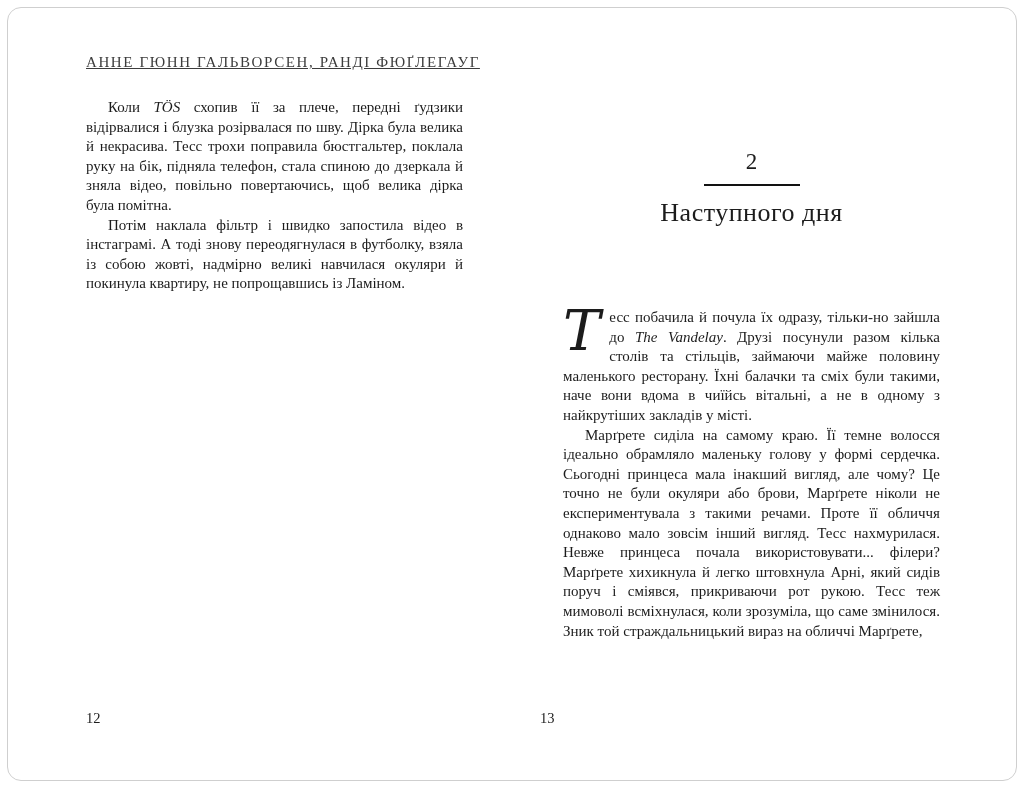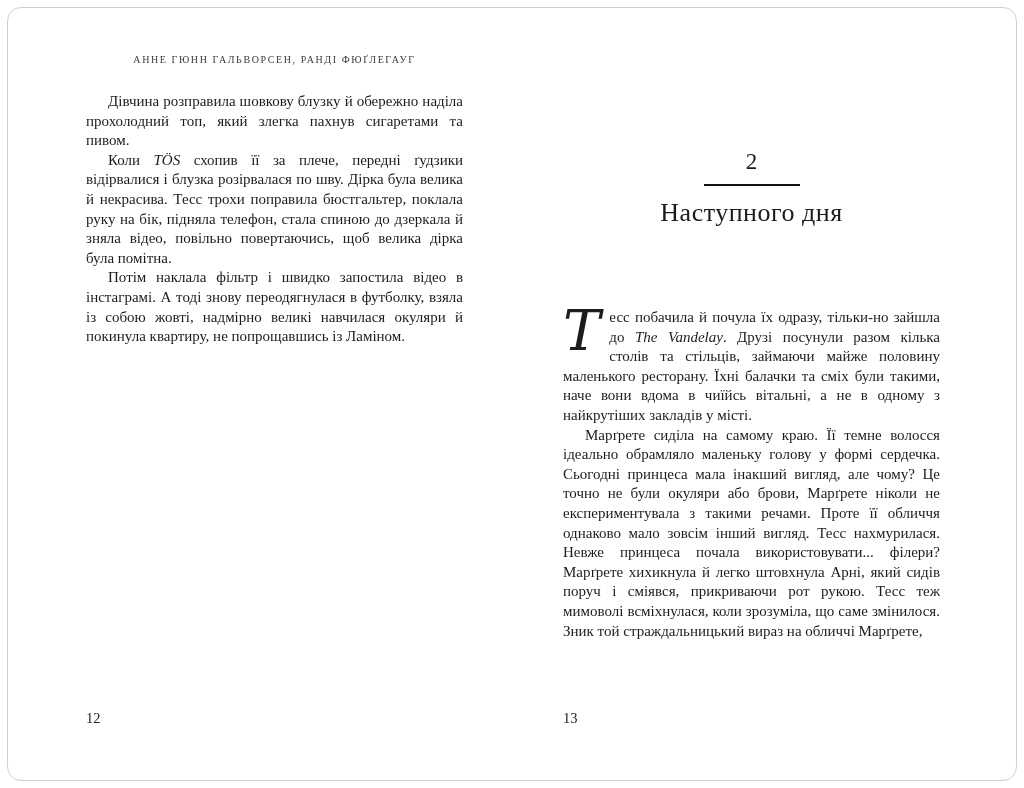--- a/index.html
+++ b/index.html
@@ -20,25 +20,26 @@
     background: #ffffff;
   }
   .column {
     position: absolute;
     width: 377px;
   }
   .left-column  { left: 86px;  top: 54px; }
 
   .running-header {
     text-align: center;
-    font-size: 10px;
+    font-size: 15px;
     letter-spacing: 1.6px;
     color: #3c3c3c;
     margin: 0 0 27px 0;
     white-space: nowrap;
+    text-decoration: underline;
   }
 
   .body-text p {
     margin: 0;
     text-indent: 22px;
     text-align: justify;
     font-size: 15px;
     line-height: 19.6px;
   }
 
@@ -86,33 +87,32 @@
     padding: 2px 9px 0 0;
   }
 
   .page-number {
     position: absolute;
     top: 710px;
     width: 377px;
     font-size: 14.5px;
   }
   .page-number.left  { left: 86px; }
-  .page-number.right { left: 563px; }
+  .page-number.right { left: 540px; }
 
   i { }
 </style>
 </head>
 <body>
 
 <div class="page-frame"></div>
 
 <div class="column left-column">
   <div class="running-header">АННЕ ГЮНН ГАЛЬВОРСЕН, РАНДІ ФЮҐЛЕГАУГ</div>
   <div class="body-text">
-    <p>Дівчина розправила шовкову блузку й обережно наділа прохолодний топ, який злегка пахнув сигаретами та пивом.</p>
     <p>Коли <i>TÖS</i> схопив її за плече, передні ґудзики відірвалися і блузка розірвалася по шву. Дірка була велика й некрасива. Тесс трохи поправила бюстгальтер, поклала руку на бік, підняла телефон, стала спиною до дзеркала й зняла відео, повільно повертаючись, щоб велика дірка була помітна.</p>
     <p>Потім наклала фільтр і швидко запостила відео в інстаграмі. А тоді знову переодягнулася в футболку, взяла із собою жовті, надмірно великі навчилася окуляри й покинула квартиру, не попрощавшись із Ламіном.</p>
   </div>
 </div>
 <div class="page-number left">12</div>
 
 <div class="chapter-block">
   <p class="chapter-number">2</p>
   <hr class="chapter-rule">
   <h1 class="chapter-title">Наступного дня</h1>

